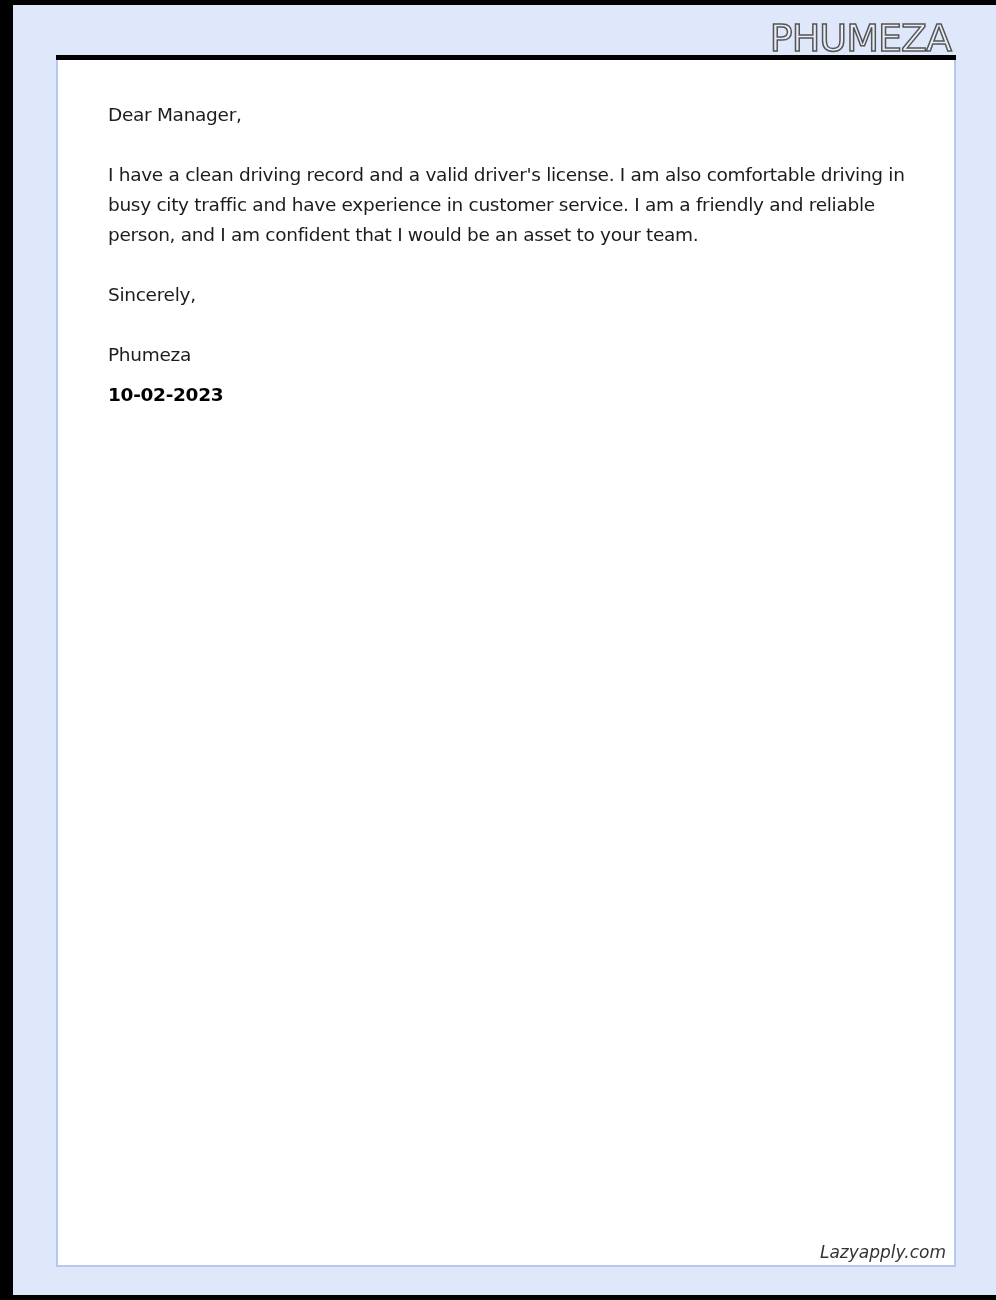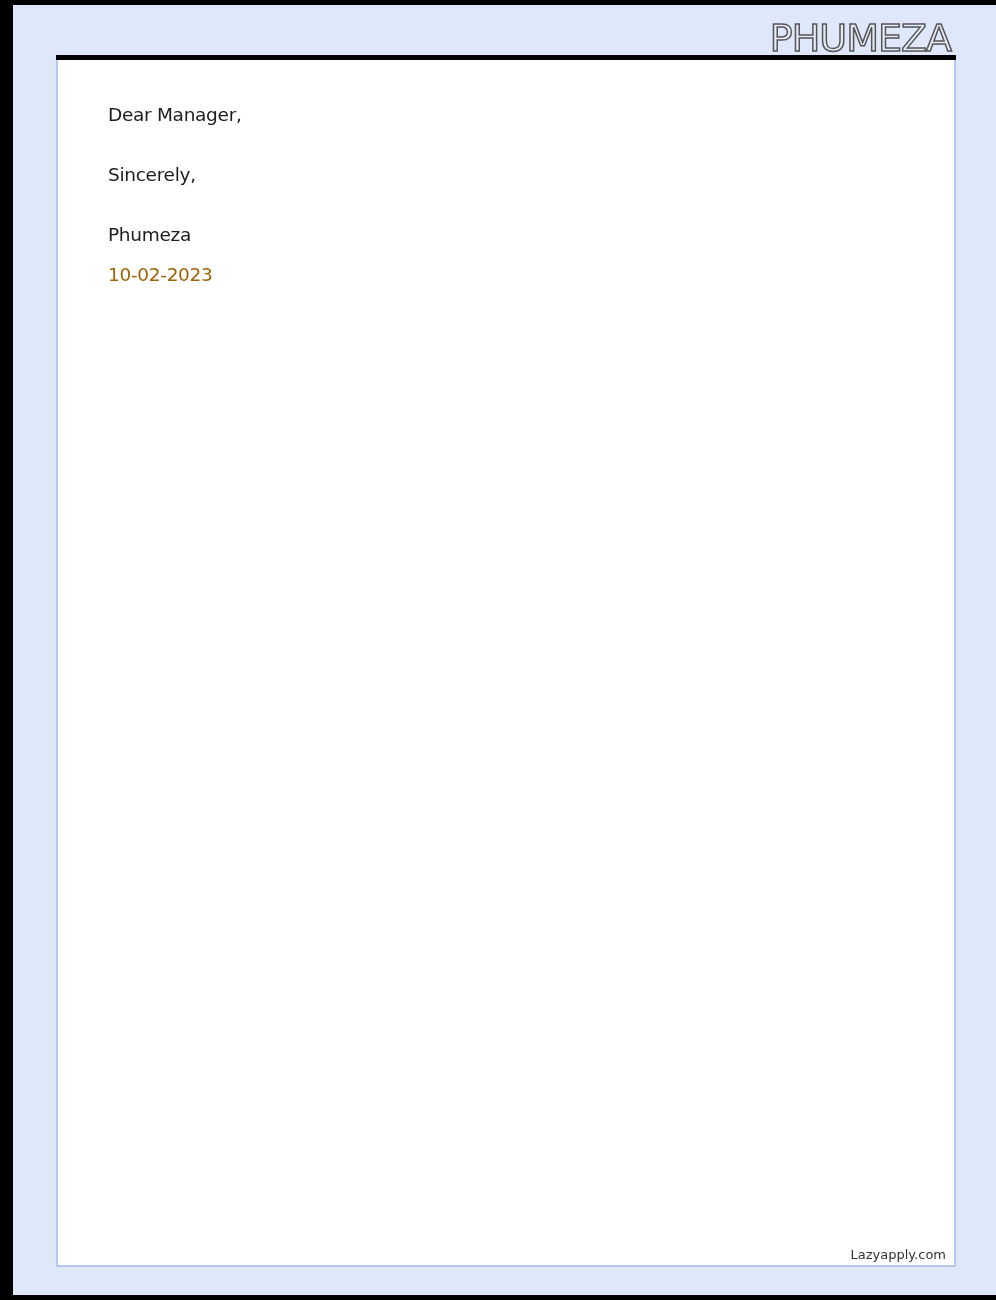--- a/index.html
+++ b/index.html
@@ -46,38 +46,41 @@
       left: 50px; top: 40px;
       width: 800px;
       font-size: 18.5px;
       line-height: 30px;
       color: #1c1c1c;
       letter-spacing: -0.3px;
     }
     .content p { margin: 0 0 30px 0; }
     .content p.sig { margin-bottom: 10px; }
     .date {
-      color: #a16207;
+      color: #000000;
       margin: 0;
+      font-weight: bold;
     }
     .footer {
       position: absolute;
       right: 8px; bottom: 3px;
-      font-size: 13px;
+      font-size: 17px;
       color: #333;
+      font-style: italic;
     }
   </style>
 </head>
 <body>
 
 <div class="frame">
   <div class="brand">PHUMEZA</div>
   <div class="topbar"></div>
   <div class="page">
     <div class="content">
       <p>Dear Manager,</p>
+      <p>I have a clean driving record and a valid driver's license. I am also comfortable driving in busy city traffic and have experience in customer service. I am a friendly and reliable person, and I am confident that I would be an asset to your team.</p>
       <p>Sincerely,</p>
       <p class="sig">Phumeza</p>
       <p class="date">10-02-2023</p>
     </div>
     <div class="footer">Lazyapply.com</div>
   </div>
 </div>
 
 </body></html>

